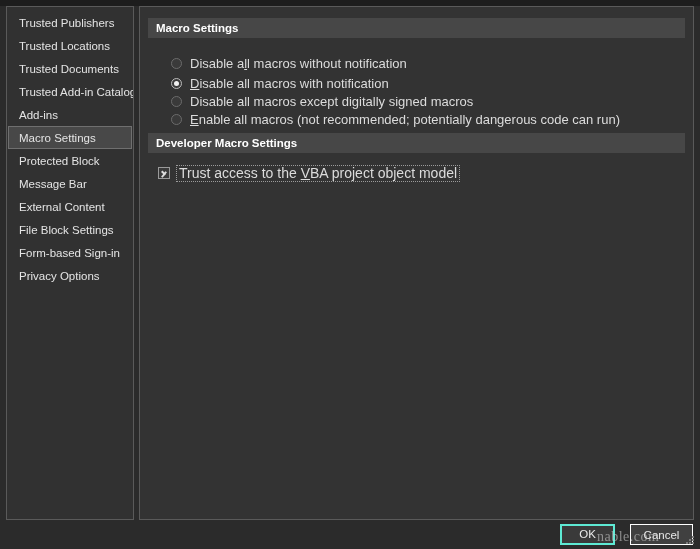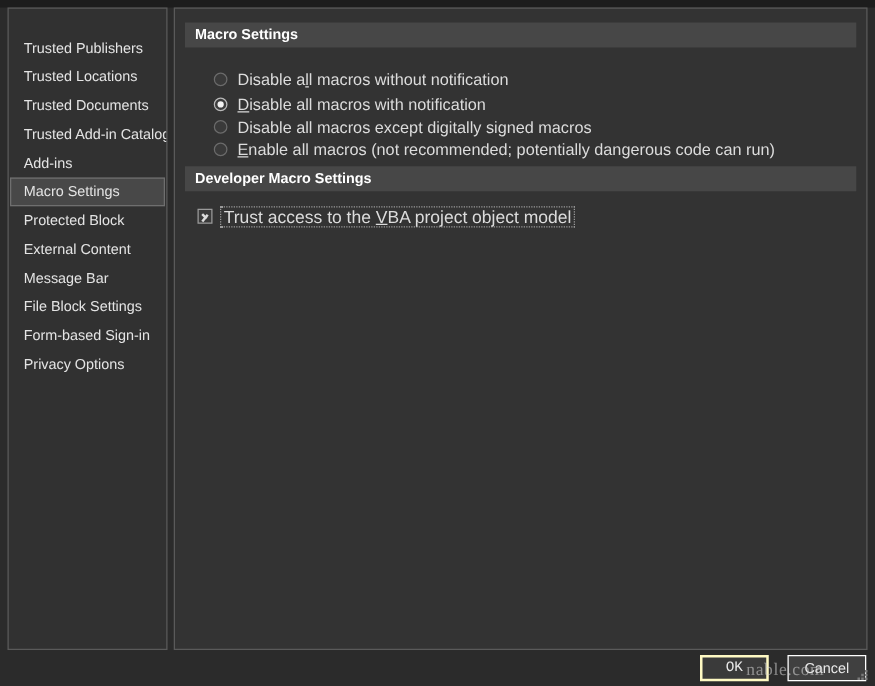--- a/index.html
+++ b/index.html
@@ -14,21 +14,21 @@
   #root{position:relative;width:700px;height:549px;}
 
   
   .top-edge{position:absolute;left:0;top:0;width:700px;height:6px;background:#1d1d1d;}
   .top-edge2{position:absolute;left:0;top:0;width:700px;height:2px;background:#161616;}
 
   
   .sidebar{
     position:absolute;left:6px;top:6px;width:128px;height:514px;
     background:#313131;border:1px solid #5a5a5a;box-sizing:border-box;
-    padding-top:20px;overflow:hidden;
+    padding-top:4px;overflow:hidden;
   }
   .side-item{
     position:relative;height:23px;line-height:23px;
     padding-left:10px;margin:0 1px;color:#e4e4e4;
     white-space:nowrap;font-size:11.5px;box-sizing:border-box;
     border:1px solid transparent;
   }
   .side-item.selected{
     background:#484848;border:1px solid #6f6f6f;
   }
@@ -81,21 +81,21 @@
     position:absolute;left:18px;top:0;color:#dcdcdc;font-size:14px;
     border:1px dotted #9b9b9b;padding:0 2px;box-sizing:border-box;height:17px;line-height:15px;
   }
 
   
   .btn{
     position:absolute;height:21px;line-height:21px;text-align:center;
     font-size:11.5px;color:#e9e9e9;background:#404040;
     border:1px solid #ffffff;box-sizing:border-box;
   }
-  #btn-ok{left:560px;top:524px;width:55px;border:2px solid #fef9c3;line-height:17px;background:#3a3a3a;font-family:Liberation Mono, monospace;}
+  #btn-ok{left:560px;top:524px;width:55px;border:2px solid #5eead4;line-height:17px;background:#3a3a3a;}
   #btn-cancel{left:630px;top:524px;width:63px;}
 
   
   .grip{position:absolute;left:686px;top:536px;width:10px;height:10px;}
   .grip i{position:absolute;width:2px;height:2px;background:#7a7a7a;display:block;}
 
   
   .watermark{
     position:absolute;left:597px;top:529px;
     font-size:14px;color:rgba(215,215,215,0.55);
@@ -112,22 +112,22 @@
   <div class="top-edge"></div>
 
   <div class="sidebar" id="sidebar">
       <div class="side-item"><span>Trusted Publishers</span></div>
       <div class="side-item"><span>Trusted Locations</span></div>
       <div class="side-item"><span>Trusted Documents</span></div>
       <div class="side-item"><span>Trusted Add-in Catalogs</span></div>
       <div class="side-item"><span>Add-ins</span></div>
       <div class="side-item selected"><span>Macro Settings</span></div>
       <div class="side-item"><span>Protected Block</span></div>
+      <div class="side-item"><span>Message Bar</span></div>
       <div class="side-item"><span>External Content</span></div>
-      <div class="side-item"><span>Message Bar</span></div>
       <div class="side-item"><span>File Block Settings</span></div>
       <div class="side-item"><span>Form-based Sign-in</span></div>
       <div class="side-item"><span>Privacy Options</span></div>
     </div>
 
   <div class="main">
 
     <div class="sec-header" id="hdr-macro">Macro Settings</div>
 
     <div id="radio-group">

